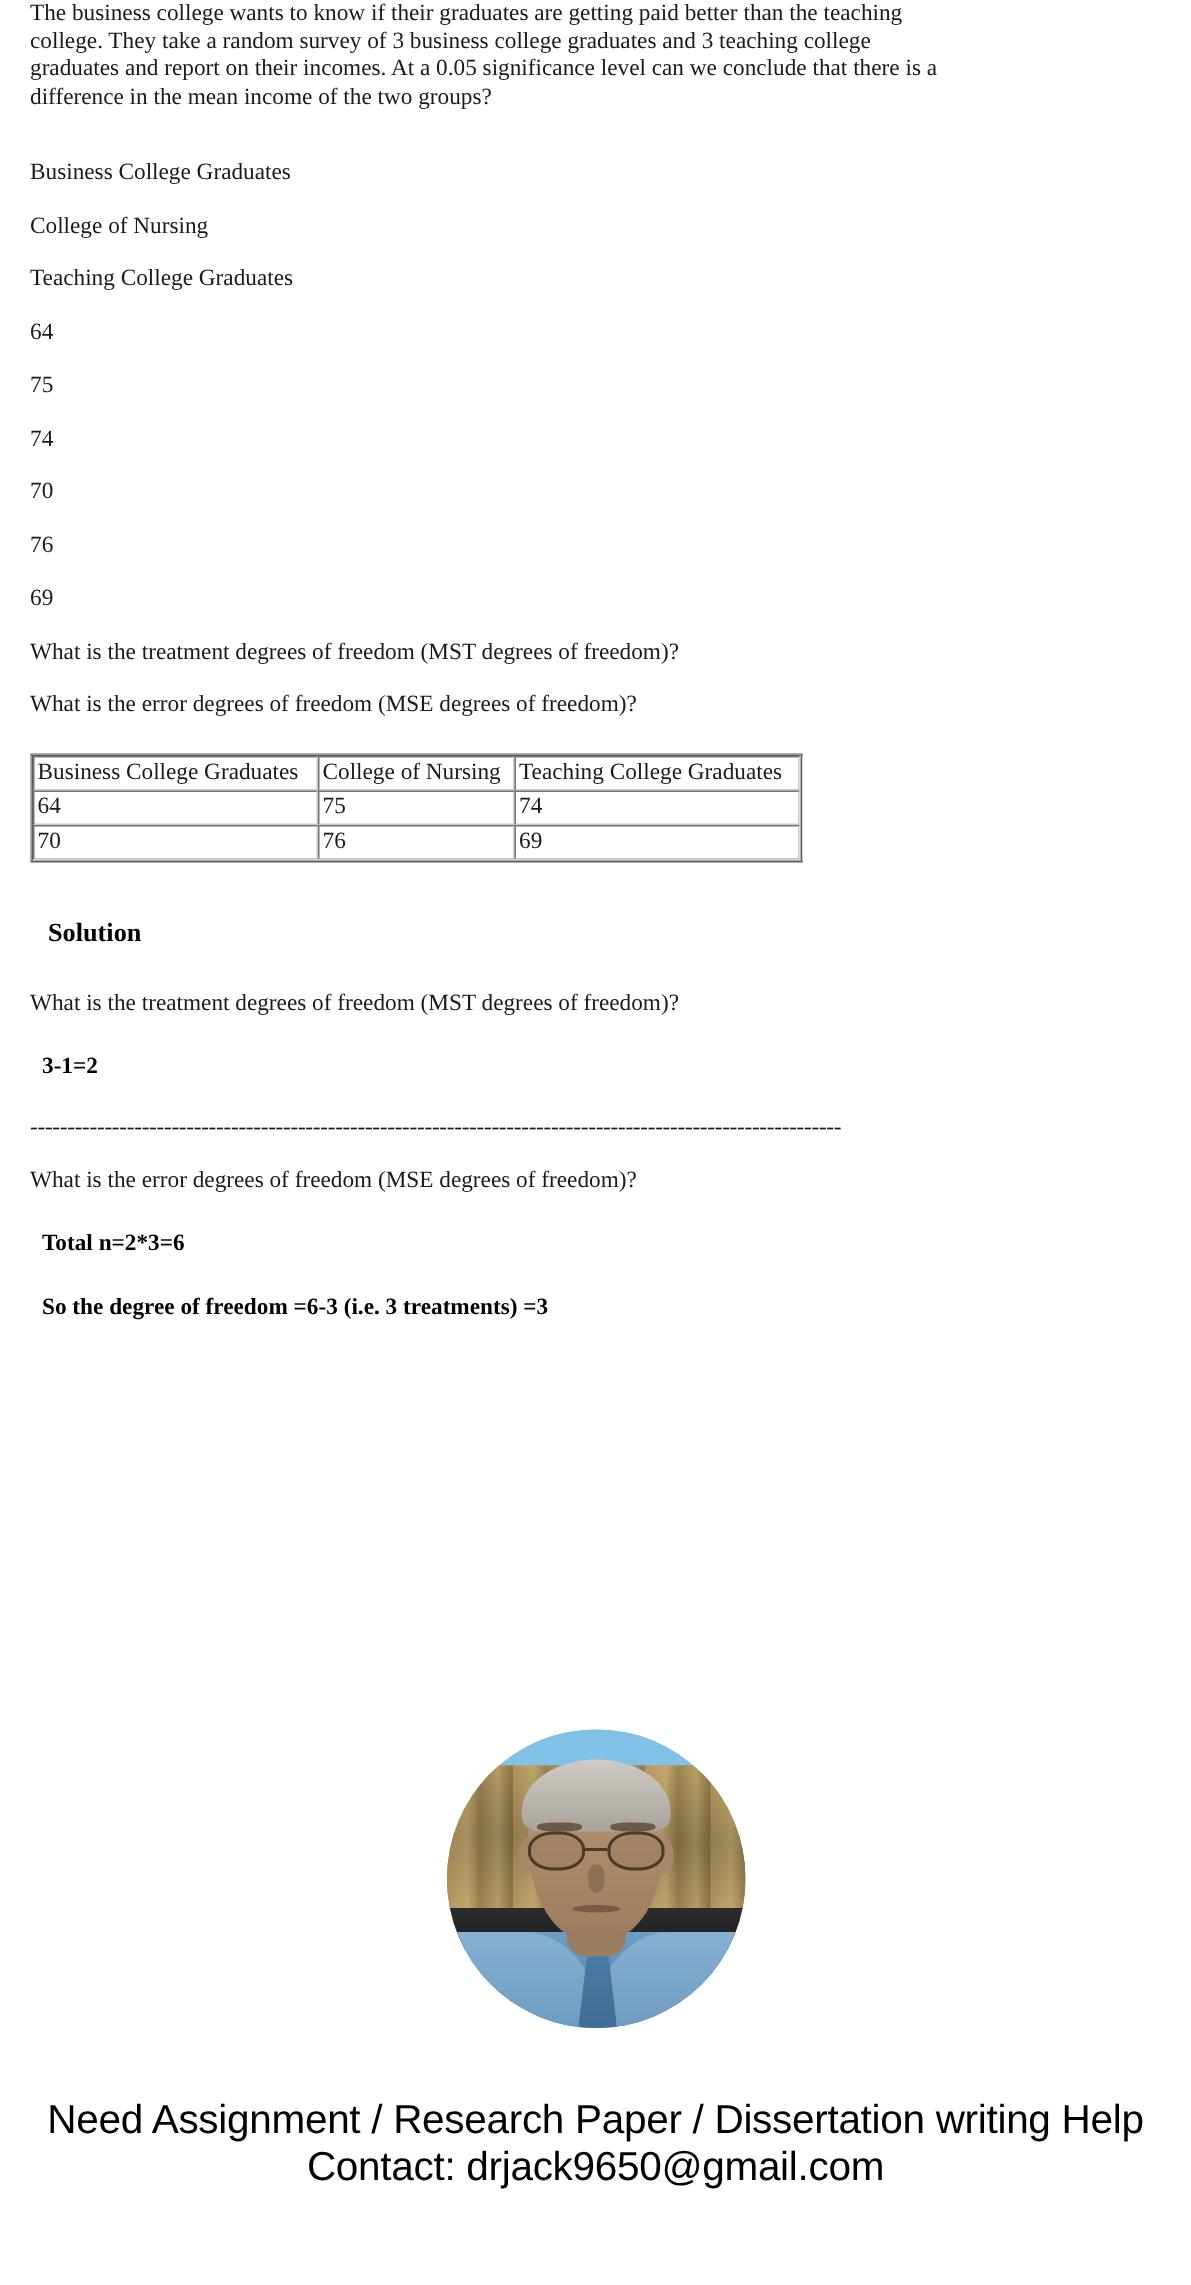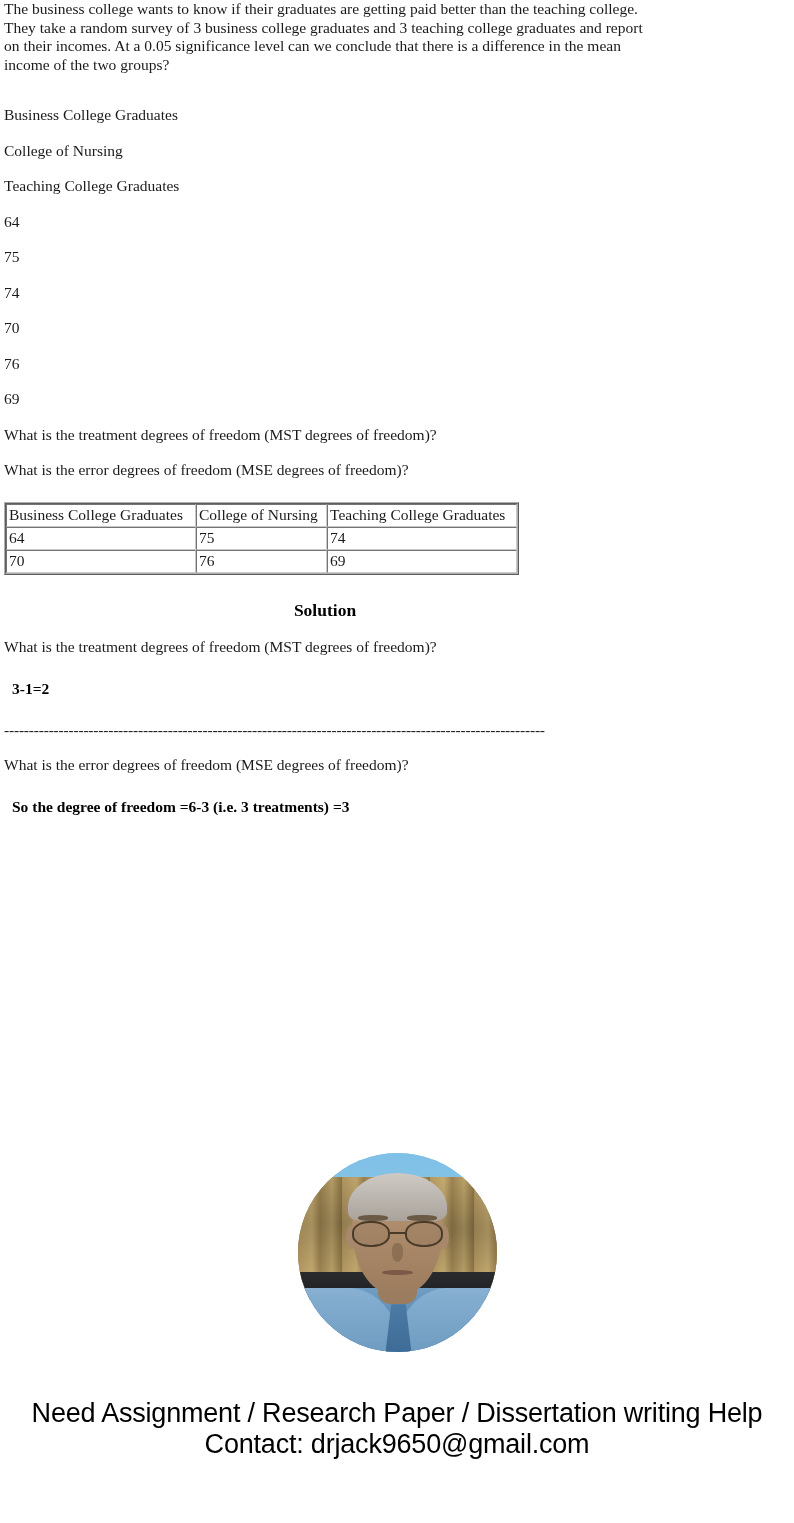--- a/index.html
+++ b/index.html
@@ -10,21 +10,21 @@
   body {
     width: 794px;
     height: 1523px;
     position: relative;
     font-family: "Liberation Serif", "DejaVu Serif", serif;
     color: #1a1a1a;
     overflow: hidden;
   }
 
   .page {
-    padding: 0 4px;
+    padding: 0 20px;
     box-sizing: border-box;
     width: 650px;
   }
 
   p.para {
     margin: 0 0 0 0;
     padding: 0;
     font-size: 15.5px;
     line-height: 18.5px;
     color: #1a1a1a;
@@ -72,24 +72,23 @@
   }
   table.data-table td.c0 { width: 184px; }
   table.data-table td.c1 { width: 125px; }
   table.data-table td.c2 { width: 184px; }
 
   
   h2.solution-heading {
     font-size: 17.5px;
     line-height: 20px;
     font-weight: bold;
-    margin: 1px;
+    margin: 12px;
     padding: 24px 0 0 0;
     color: #000000;
-    text-align: center;
   }
 
   .answer {
     font-weight: bold;
     font-size: 15.5px;
     line-height: 18.5px;
     margin: 8px;
     padding: 16px 0 0 0;
     color: #000000;
   }
@@ -333,20 +332,21 @@
   </div>
 
   <h2 class="solution-heading">Solution</h2>
 
   <p class="spaced">What is the treatment degrees of freedom (MST degrees of freedom)?</p>
   <p class="answer">3-1=2</p>
 
   <p class="divider">-------------------------------------------------------------------------------------------------------------</p>
 
   <p class="spaced">What is the error degrees of freedom (MSE degrees of freedom)?</p>
+  <p class="answer">Total n=2*3=6</p>
   <p class="answer">So the degree of freedom =6-3 (i.e. 3 treatments) =3</p>
 
 </div>
 
 <div class="portrait-area">
   <div class="avatar">
     <div class="av-sky"></div>
     <div class="av-wall"></div>
     <div class="av-darkband"></div>
     <div class="av-shirt"></div>

